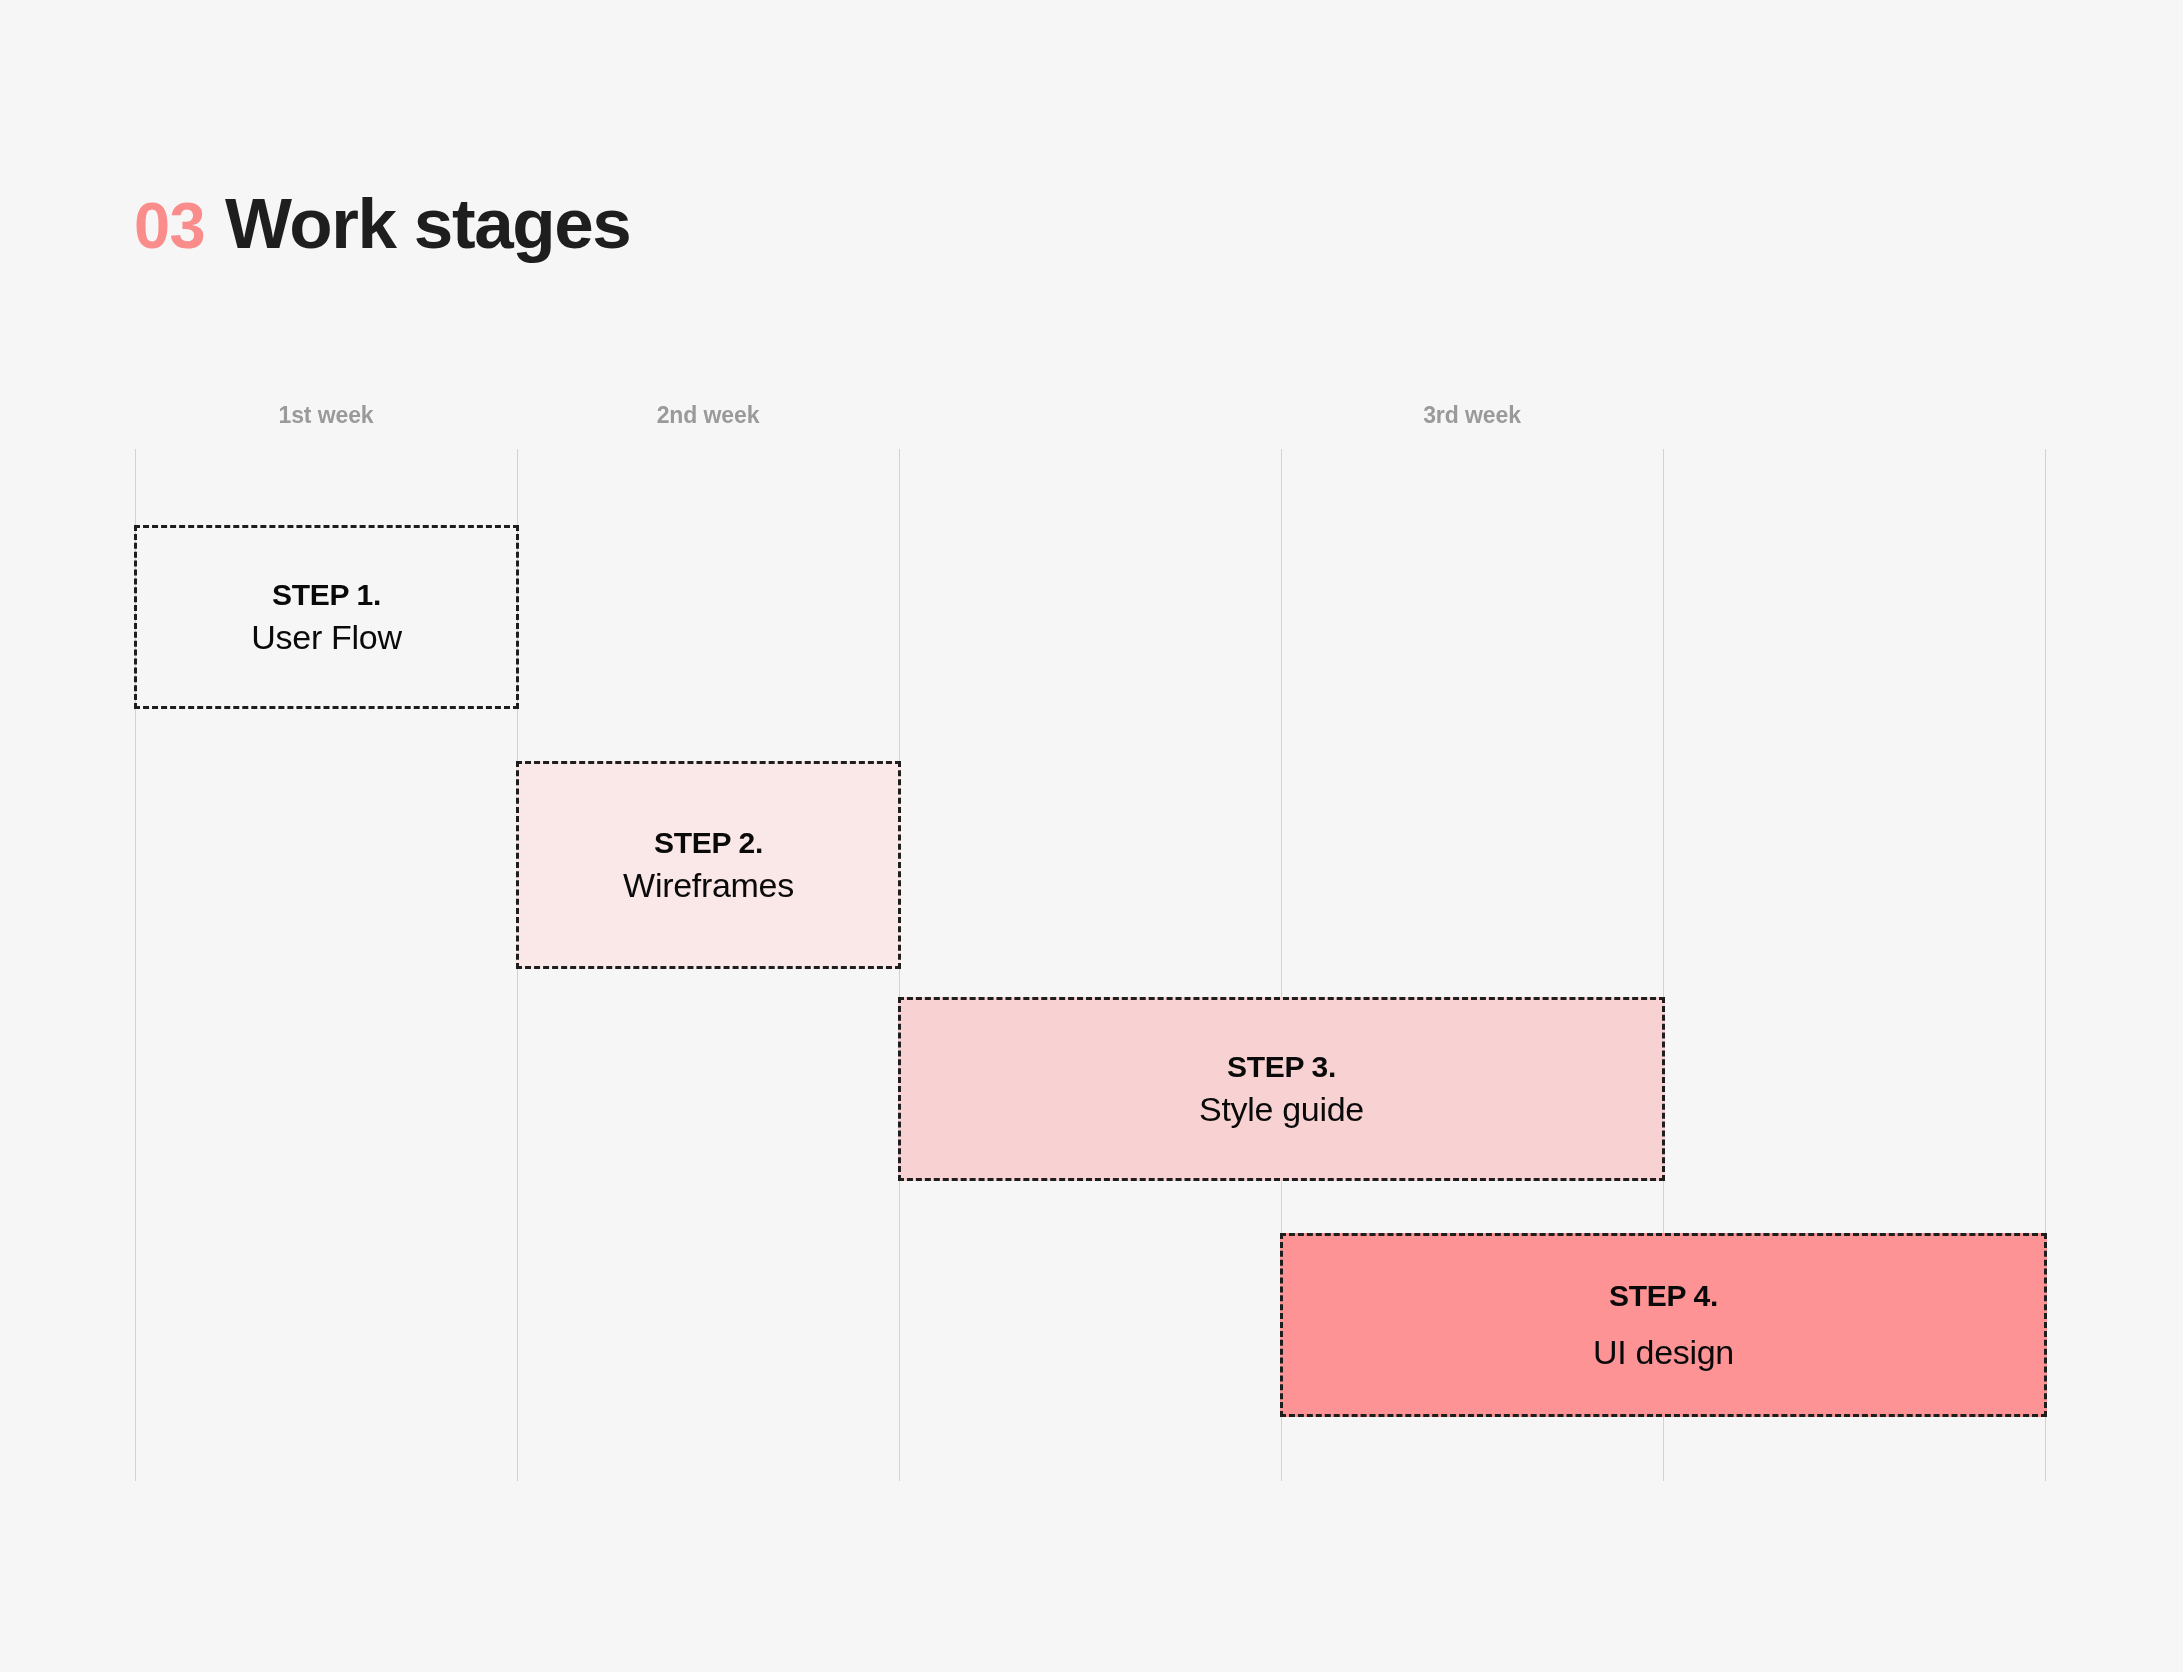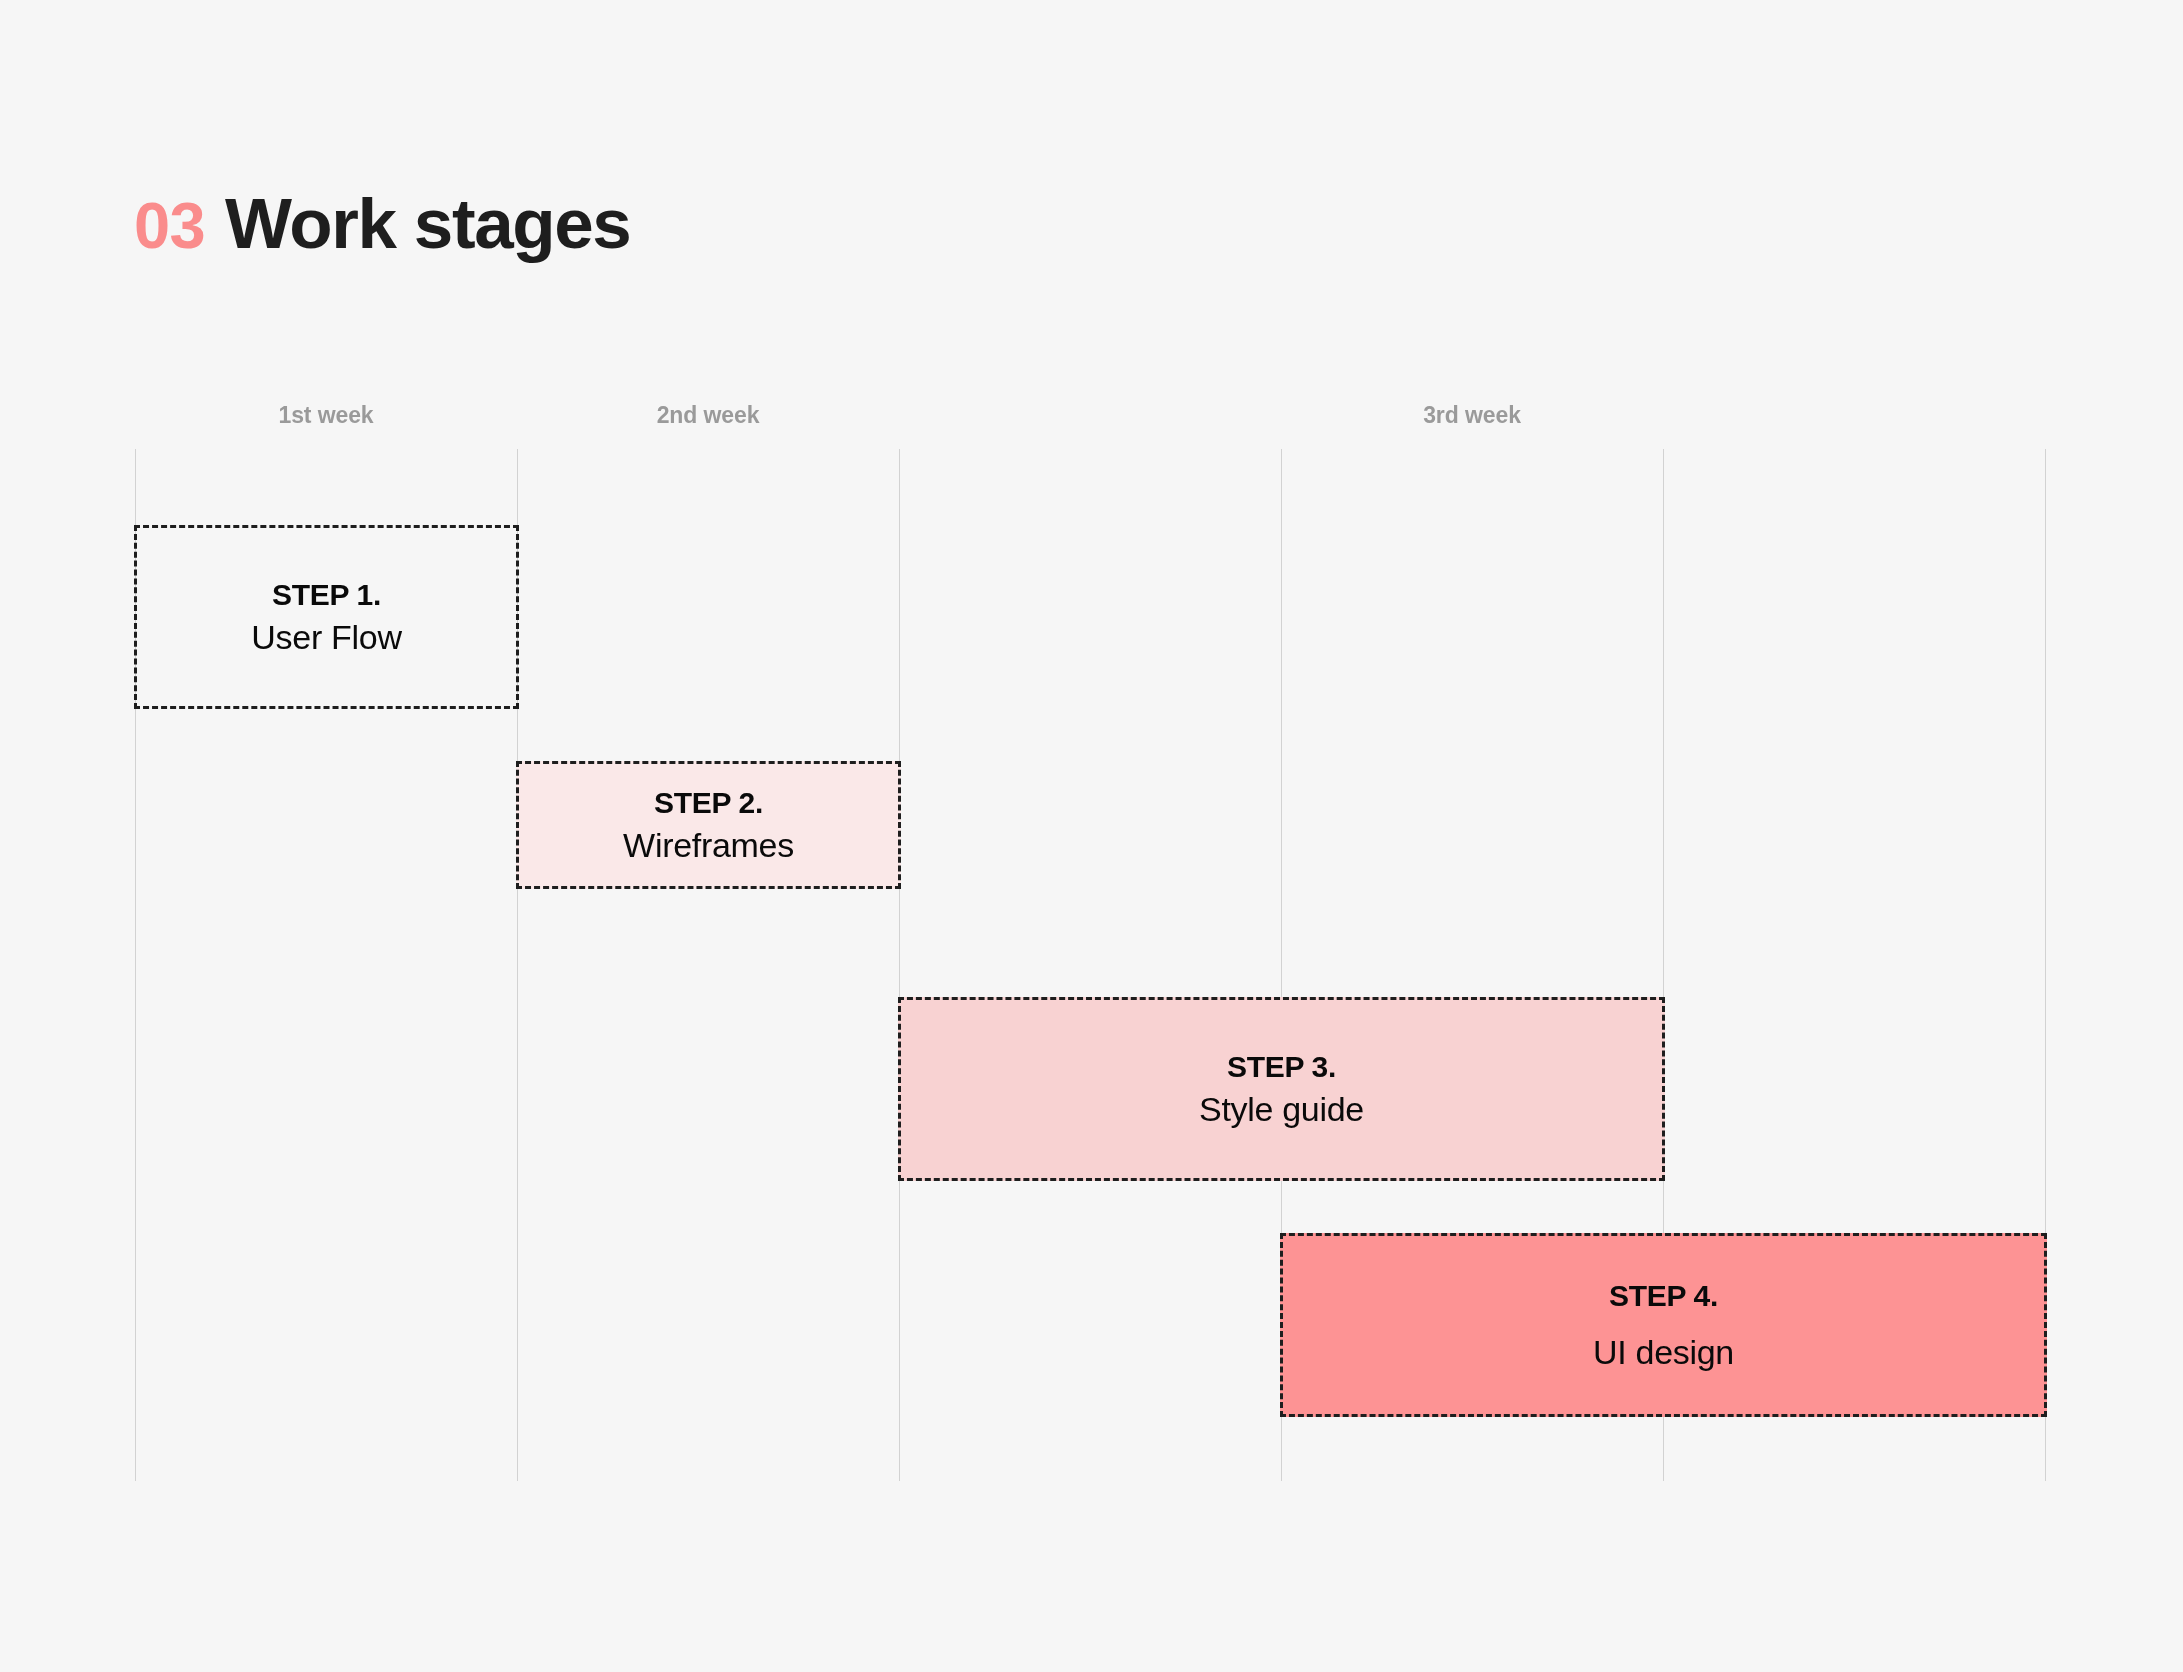--- a/index.html
+++ b/index.html
@@ -113,21 +113,21 @@
   <div class="grid-line" style="left:899px"></div>
   <div class="grid-line" style="left:1281px"></div>
   <div class="grid-line" style="left:1663px"></div>
   <div class="grid-line" style="left:2045px"></div>
 
   <div class="task-bar" style="left:134px; top:513px; width:385px; height:184px; background:transparent;">
     <div class="task-step">STEP 1.</div>
     <div class="task-name">User Flow</div>
   </div>
 
-  <div class="task-bar" style="left:516px; top:749px; width:385px; height:128px; background:#FAE8E8;">
+  <div class="task-bar" style="left:516px; top:749px; width:385px; height:208px; background:#FAE8E8;">
     <div class="task-step">STEP 2.</div>
     <div class="task-name">Wireframes</div>
   </div>
 
   <div class="task-bar" style="left:898px; top:985px; width:767px; height:184px; background:#F8D2D2;">
     <div class="task-step">STEP 3.</div>
     <div class="task-name">Style guide</div>
   </div>
 
   <div class="task-bar" style="left:1280px; top:1221px; width:767px; height:184px; background:#FD9394;gap:24px;">

